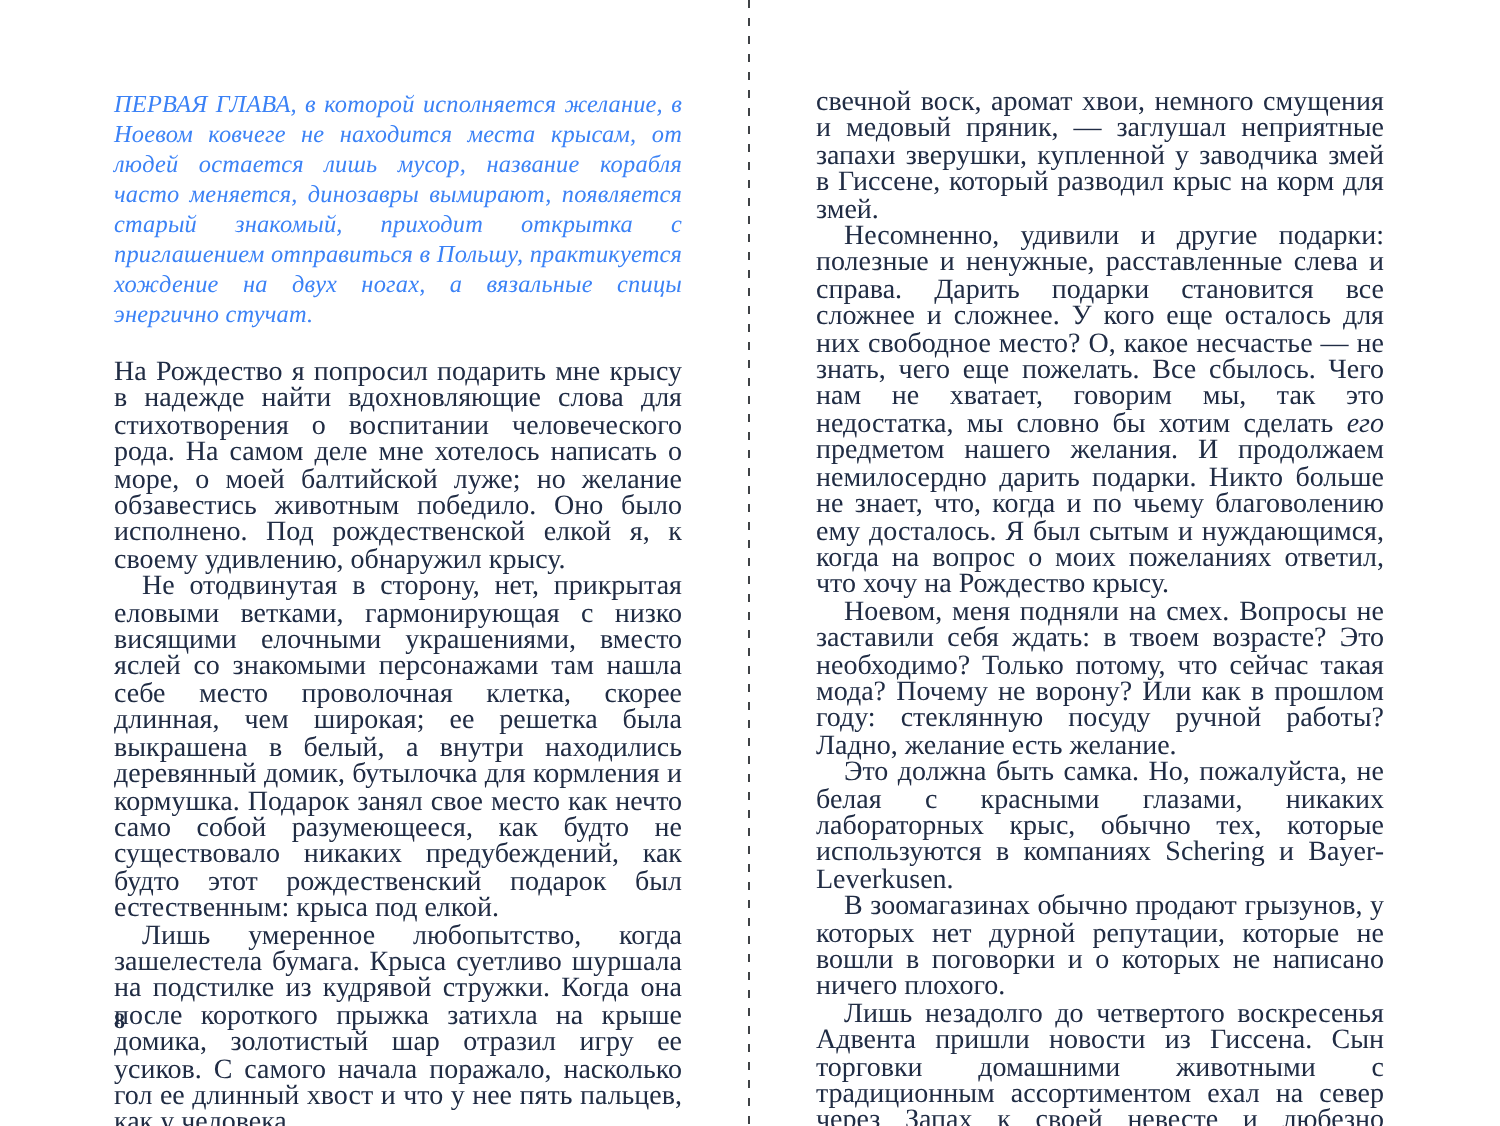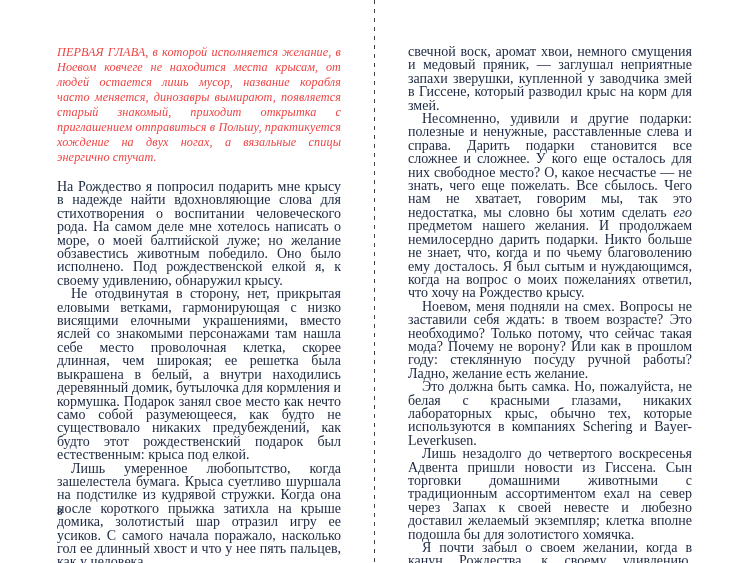--- a/index.html
+++ b/index.html
@@ -11,21 +11,21 @@
   .fold-divider {
     position:absolute; left:374px; top:0; width:1px; height:563px;
     background:repeating-linear-gradient(to bottom, #3f4246 0 4px, transparent 4px 9px);
   }
   .page-col { position:absolute; top:45px; width:284px; color:#202c44; }
   .page-col.left  { left:57px; }
   .page-col.right { left:408px; }
   .chapter-intro {
     font-style:italic; font-size:12.2px; line-height:15px;
     text-align:justify; letter-spacing:0.1px; margin-bottom:15px;
-    color:#ef4444;
+    color:#3b82f6;
   }
   .body-text p {
     font-size:14px; line-height:13.4px; text-align:justify;
     color:#202c44; hyphens:auto; -webkit-hyphens:auto;
   }
   .body-text p.indent { text-indent:14px; }
   .folio {
     position:absolute; font-size:11px; font-weight:bold; color:#202c44;
     font-family:"Liberation Serif", serif;
   }
@@ -58,20 +58,21 @@
         <p class="indent">Лишь умеренное любопытство, когда зашелестела бумага. Крыса суетливо шуршала на подстилке из кудрявой стружки. Когда она после короткого прыжка затихла на крыше домика, золотистый шар отразил игру ее усиков. С самого начала поражало, насколько гол ее длинный хвост и что у нее пять пальцев, как у человека.</p>
       </div>
   </div>
 
   <div class="page-col right">
     <div class="body-text">
         <p>свечной воск, аромат хвои, немного смущения и медовый пряник, — заглушал неприятные запахи зверушки, купленной у заводчика змей в Гиссене, который разводил крыс на корм для змей.</p>
         <p class="indent">Несомненно, удивили и другие подарки: полезные и ненужные, расставленные слева и справа. Дарить подарки становится все сложнее и сложнее. У кого еще осталось для них свободное место? О, какое несчастье — не знать, чего еще пожелать. Все сбылось. Чего нам не хватает, говорим мы, так это недостатка, мы словно бы хотим сделать <em>его</em> предметом нашего желания. И продолжаем немилосердно дарить подарки. Никто больше не знает, что, когда и по чьему благоволению ему досталось. Я был сытым и нуждающимся, когда на вопрос о моих пожеланиях ответил, что хочу на Рождество крысу.</p>
         <p class="indent">Ноевом, меня подняли на смех. Вопросы не заставили себя ждать: в твоем возрасте? Это необходимо? Только потому, что сейчас такая мода? Почему не ворону? Или как в прошлом году: стеклянную посуду ручной работы? Ладно, желание есть желание.</p>
         <p class="indent">Это должна быть самка. Но, пожалуйста, не белая с красными глазами, никаких лабораторных крыс, обычно тех, которые используются в компаниях Schering и Bayer-Leverkusen.</p>
+        <p class="indent">В зоомагазинах обычно продают грызунов, у которых нет дурной репутации, которые не вошли в поговорки и о которых не написано ничего плохого.</p>
         <p class="indent">Лишь незадолго до четвертого воскресенья Адвента пришли новости из Гиссена. Сын торговки домашними животными с традиционным ассортиментом ехал на север через Запах к своей невесте и любезно доставил желаемый экземпляр; клетка вполне подошла бы для золотистого хомячка.</p>
         <p class="indent">Я почти забыл о своем желании, когда в канун Рождества, к своему удивлению, обнаружил самку крысы в ее клетке.</p>
       </div>
   </div>
 
   <div class="folio left-num">8</div>
 
 
 </div>
 

